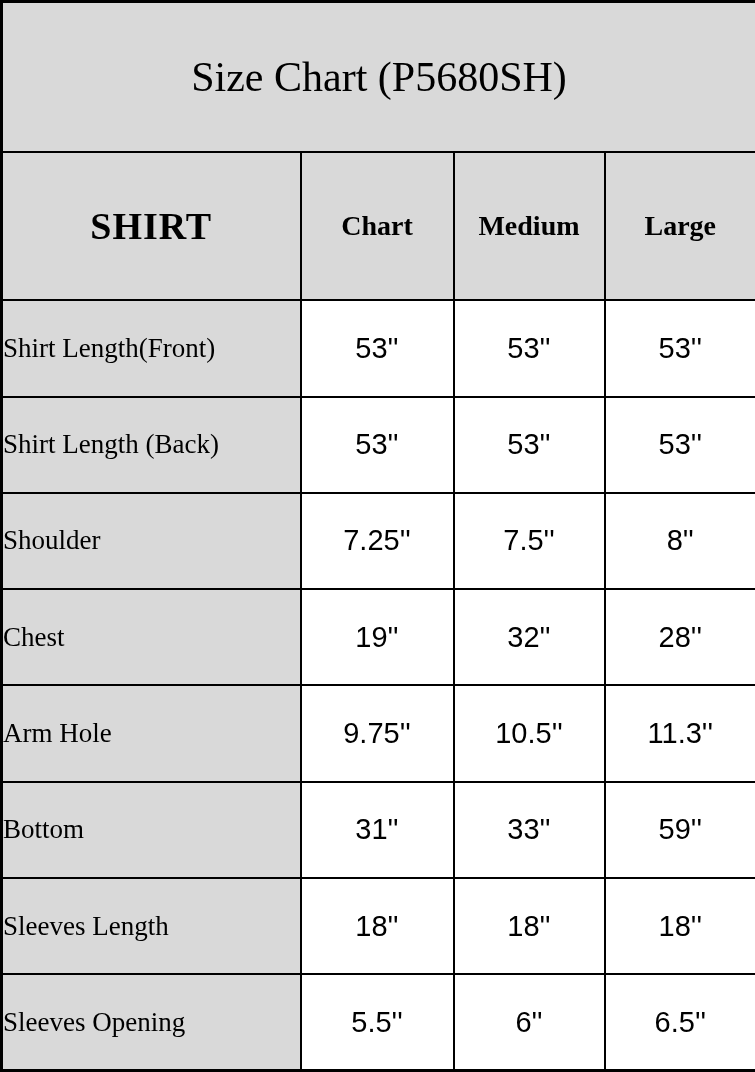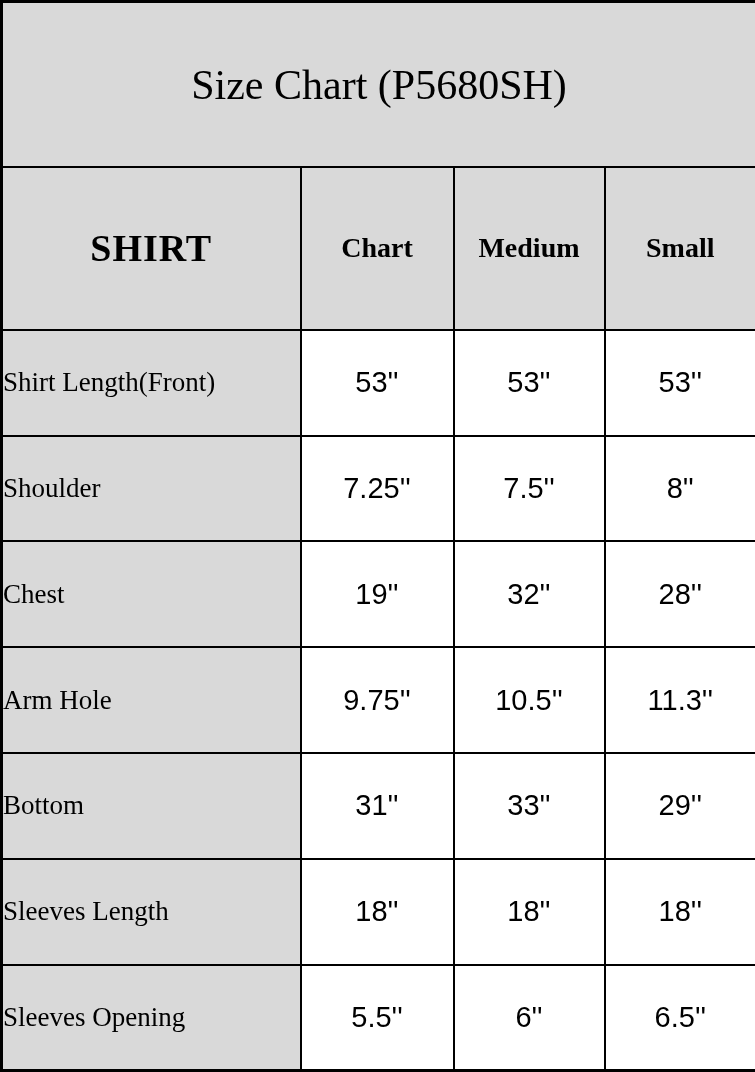--- a/index.html
+++ b/index.html
@@ -96,25 +96,31 @@
         <td>
           <span class="shirt-head">SHIRT</span>
         </td>
         <td>
           <span class="size-head">Chart</span>
         </td>
         <td>
           <span class="size-head">Medium</span>
         </td>
         <td>
-          <span class="size-head">Small</span>
+          <span class="size-head">Large</span>
         </td>
       </tr>
     <tr class="data-row">
     <td class="label-cell">Shirt Length(Front)</td>
+    <td class="value-cell">53''</td>
+    <td class="value-cell">53''</td>
+    <td class="value-cell">53''</td>
+  </tr>
+        <tr class="data-row">
+    <td class="label-cell">Shirt Length (Back)</td>
     <td class="value-cell">53''</td>
     <td class="value-cell">53''</td>
     <td class="value-cell">53''</td>
   </tr>
         <tr class="data-row">
     <td class="label-cell">Shoulder</td>
     <td class="value-cell">7.25''</td>
     <td class="value-cell">7.5''</td>
     <td class="value-cell">8''</td>
   </tr>
@@ -127,21 +133,21 @@
         <tr class="data-row">
     <td class="label-cell">Arm Hole</td>
     <td class="value-cell">9.75''</td>
     <td class="value-cell">10.5''</td>
     <td class="value-cell">11.3''</td>
   </tr>
         <tr class="data-row">
     <td class="label-cell">Bottom</td>
     <td class="value-cell">31''</td>
     <td class="value-cell">33''</td>
-    <td class="value-cell">29''</td>
+    <td class="value-cell">59''</td>
   </tr>
         <tr class="data-row">
     <td class="label-cell">Sleeves Length</td>
     <td class="value-cell">18''</td>
     <td class="value-cell">18''</td>
     <td class="value-cell">18''</td>
   </tr>
         <tr class="data-row">
     <td class="label-cell">Sleeves Opening</td>
     <td class="value-cell">5.5''</td>

